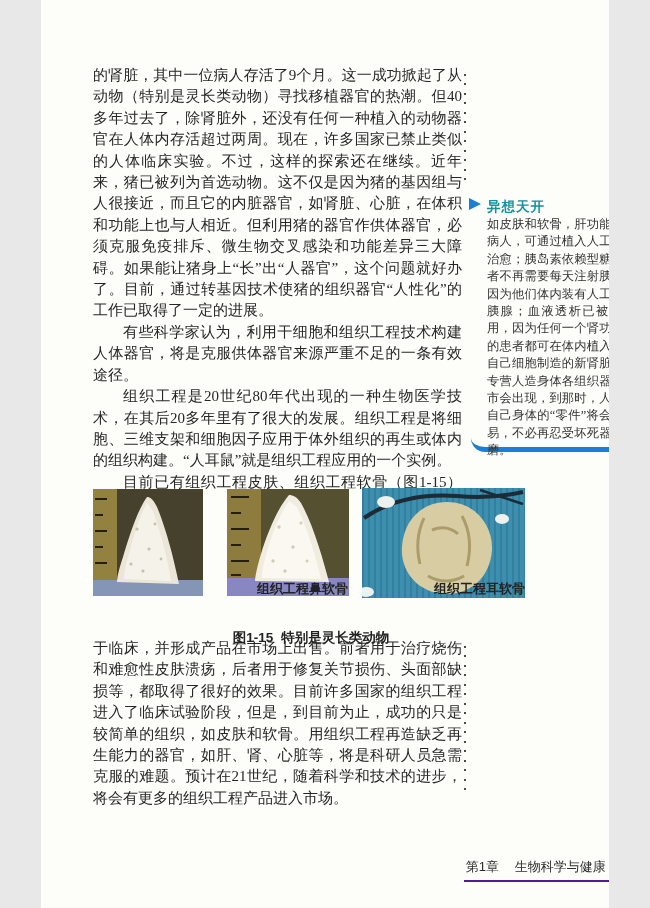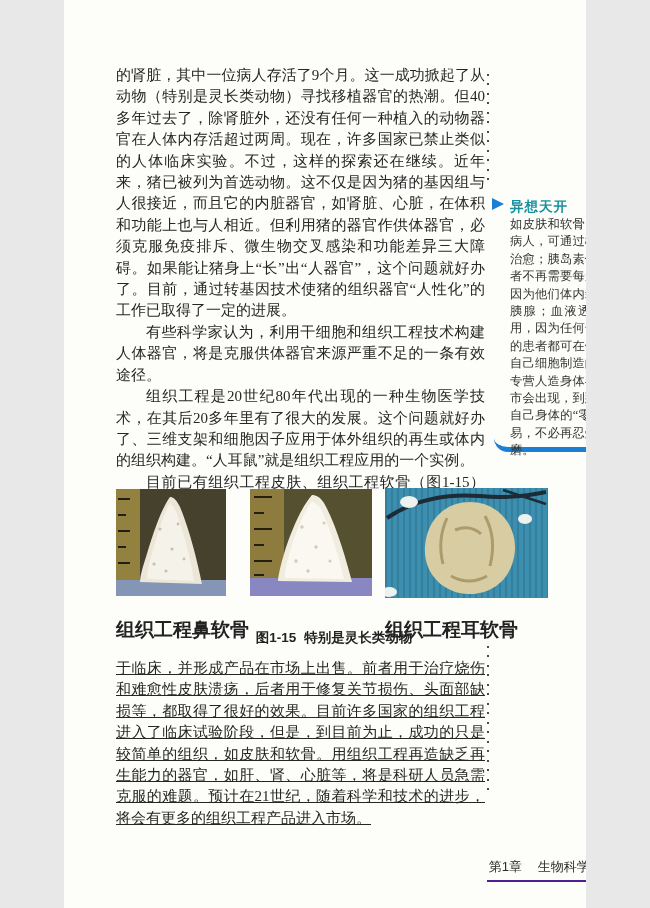--- a/index.html
+++ b/index.html
@@ -1,25 +1,25 @@
 <!DOCTYPE html>
 <html><head>
 <meta charset="utf-8">
 <style>
   html,body{margin:0;padding:0;}
   body{background:#e8e8e8;font-family:"Liberation Serif","DejaVu Serif",serif;}
-  .page{position:relative;width:522px;height:908px;background:#fdfdfa;overflow:hidden;margin:0 auto;}
+  .page{position:relative;width:568px;height:908px;background:#fdfdfa;overflow:hidden;margin:0 auto;}
 
   
   .body-block{position:absolute;left:52px;width:369px;color:#262626;
     font-size:15px;line-height:21.4px;text-align:justify;}
   .body-block p{margin:0;}
   .body-block p.indent{text-indent:2em;}
   #main-top{top:65px;}
-  #main-bottom{top:658px;text-decoration:underline;}
+  #main-bottom{top:638px;}
 
   
   .dotted{position:absolute;width:2px;
     background:repeating-linear-gradient(to bottom,#4a4a4a 0 2px,transparent 2px 9.5px);}
   #dotted-top{left:423px;top:74px;height:112px;}
   #dotted-bottom{left:423px;top:646px;height:150px;}
 
   
   .sidebar-border{position:absolute;left:430px;top:200px;width:183px;height:247px;
     border-right:5px solid #1b7fd4;border-bottom:5px solid #1b7fd4;
@@ -31,22 +31,22 @@
   .sidebar-title{color:#14919e;font-size:13.5px;font-weight:bold;
     font-family:"Liberation Sans","DejaVu Sans",sans-serif;letter-spacing:1px;}
   .sidebar-body{position:absolute;left:446px;top:216px;width:162px;color:#333;
     font-size:12.3px;line-height:17.4px;text-align:justify;}
 
   
   .photo{position:absolute;display:block;}
   #photo-1{left:52px;top:489px;}
   #photo-2{left:186px;top:489px;}
   #photo-3{left:321px;top:488px;}
-  .photo-caption{position:absolute;top:617px;text-align:left;color:#222;
-    font-size:19px;font-weight:bold;
+  .photo-caption{position:absolute;top:580px;text-align:right;color:#222;
+    font-size:13px;font-weight:bold;
     font-family:"Liberation Sans","DejaVu Sans",sans-serif;}
   #caption-nose{left:52px;width:255px;}
   #caption-ear{left:321px;width:163px;}
   .fig-caption{position:absolute;left:80px;top:629px;width:380px;text-align:center;
     color:#222;font-size:13.5px;font-weight:bold;
     font-family:"Liberation Sans","DejaVu Sans",sans-serif;}
   .fig-caption .fig-label{margin-right:4px;}
 
   
   .footer-line{position:absolute;left:423px;top:857px;width:174px;
@@ -59,21 +59,21 @@
     background:repeating-linear-gradient(to bottom,#2f9e60 0 2px,#1f7f4a 2px 3.5px,#2f9e60 3.5px 9px);}
 </style>
 </head>
 <body>
 
 <div class="page">
 
   <div class="body-block" id="main-top">
     <p>的肾脏，其中一位病人存活了9个月。这一成功掀起了从动物（特别是灵长类动物）寻找移植器官的热潮。但40多年过去了，除肾脏外，还没有任何一种植入的动物器官在人体内存活超过两周。现在，许多国家已禁止类似的人体临床实验。不过，这样的探索还在继续。近年来，猪已被列为首选动物。这不仅是因为猪的基因组与人很接近，而且它的内脏器官，如肾脏、心脏，在体积和功能上也与人相近。但利用猪的器官作供体器官，必须克服免疫排斥、微生物交叉感染和功能差异三大障碍。如果能让猪身上“长”出“人器官”，这个问题就好办了。目前，通过转基因技术使猪的组织器官“人性化”的工作已取得了一定的进展。</p>
     <p class="indent">有些科学家认为，利用干细胞和组织工程技术构建人体器官，将是克服供体器官来源严重不足的一条有效途径。</p>
-    <p class="indent">组织工程是20世纪80年代出现的一种生物医学技术，在其后20多年里有了很大的发展。这个问题就好办了、三维支架和细胞因子应用于体外组织的再生或体内的组织构建。“人耳鼠”就是组织工程应用的一个实例。</p>
+    <p class="indent">组织工程是20世纪80年代出现的一种生物医学技术，在其后20多年里有了很大的发展。组织工程是将细胞、三维支架和细胞因子应用于体外组织的再生或体内的组织构建。“人耳鼠”就是组织工程应用的一个实例。</p>
     <p class="indent">目前已有组织工程皮肤、组织工程软骨（图1-15）用</p>
   </div>
 
   <div class="dotted" id="dotted-top"></div>
   <div class="dotted" id="dotted-bottom"></div>
 
   <div class="sidebar-border"></div>
   <div class="sidebar-head">
     <span class="tri-arrow"></span>
     <span class="sidebar-title">异想天开</span>

